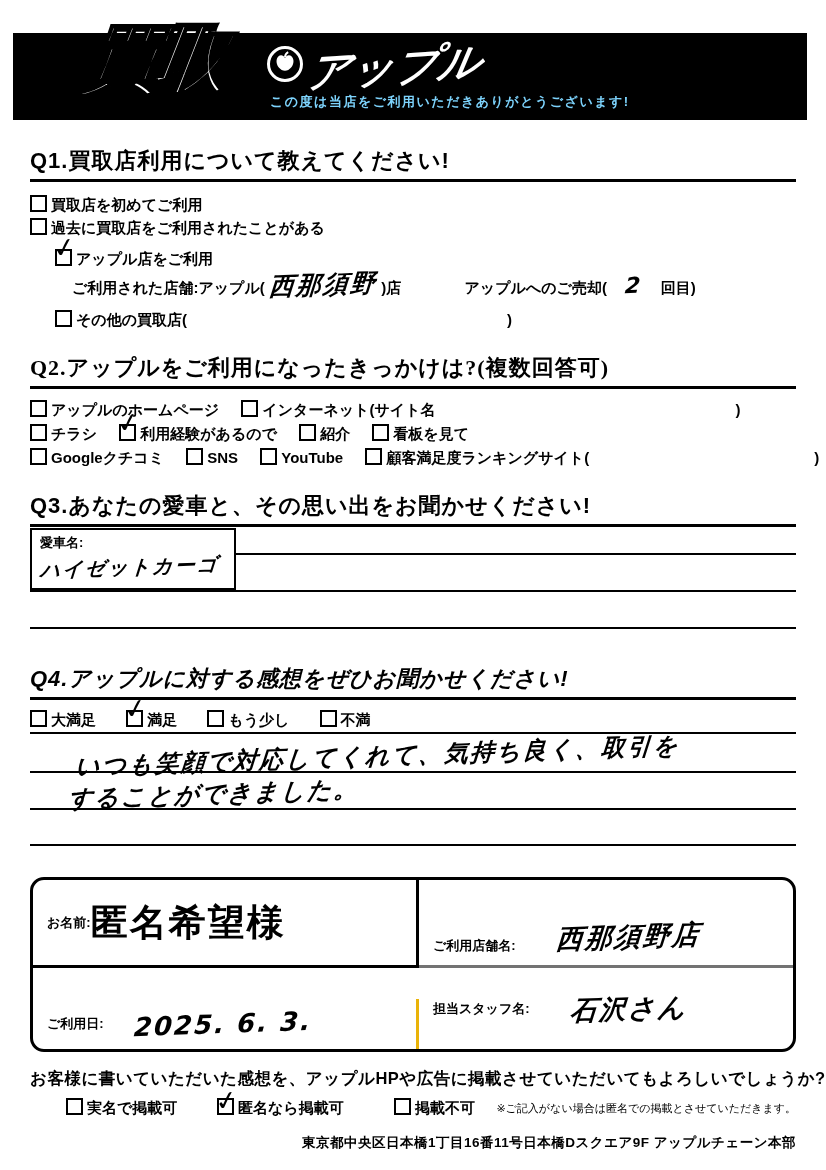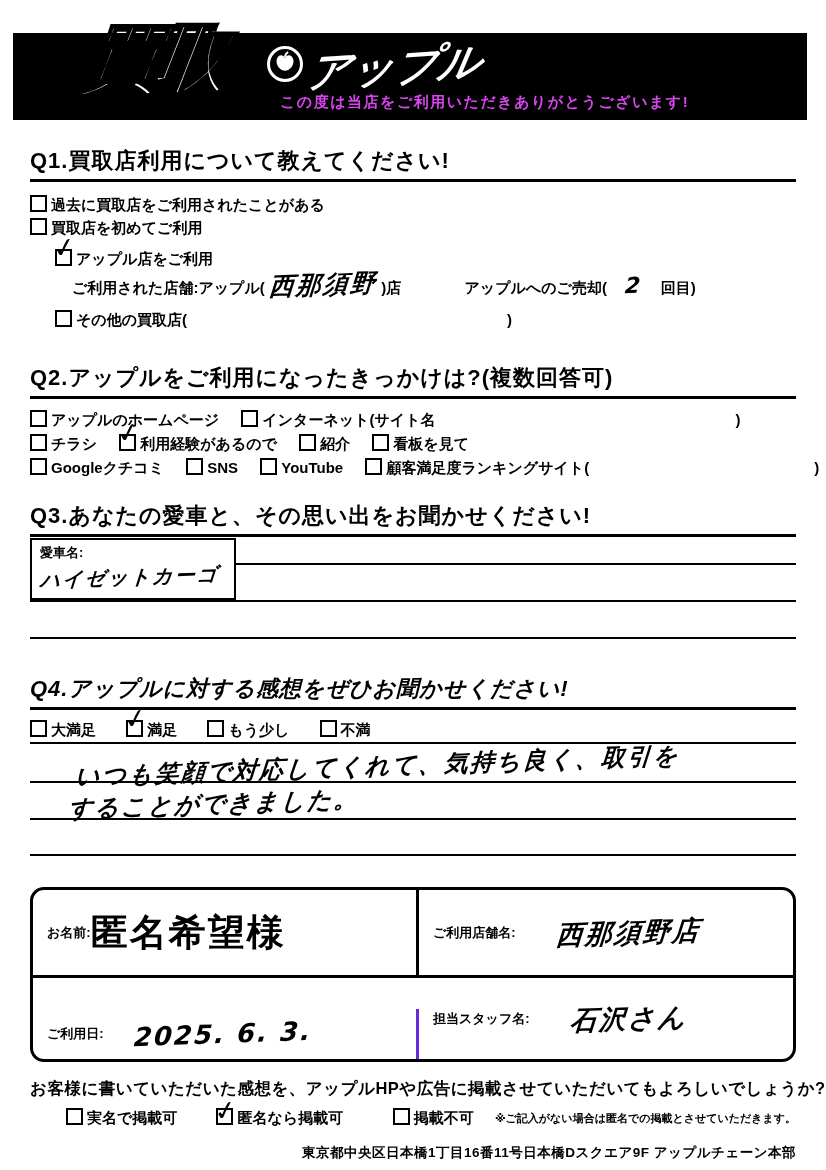--- a/index.html
+++ b/index.html
@@ -10,21 +10,21 @@
   
   .banner{position:absolute;left:13px;top:33px;width:794px;height:87px;background:#000;}
   .logo-kaitori{position:absolute;left:72px;top:-16px;font-size:76px;font-weight:900;
        font-style:italic;color:#fff;letter-spacing:-6px;transform:skewX(-8deg);
        -webkit-text-stroke:2px #000;line-height:1.1;white-space:nowrap;}
   .apple-mark{position:absolute;left:252px;top:11px;}
   .brand-script{position:absolute;left:296px;top:6px;font-size:42px;font-weight:bold;
        font-style:italic;color:#fff;transform:skewX(-14deg) rotate(-4deg);white-space:nowrap;}
   .sheet-title{position:absolute;left:438px;top:12px;font-size:37px;font-weight:900;color:#fff;
        letter-spacing:7px;white-space:nowrap;}
-  .banner-subtitle{position:absolute;left:267px;top:60px;font-size:15px;font-weight:bold;color:#d946ef;
+  .banner-subtitle{position:absolute;left:257px;top:60px;font-size:13px;font-weight:bold;color:#7dd3fc;
        letter-spacing:1.5px;white-space:nowrap;}
 
   
   .main{position:absolute;left:30px;top:120px;width:766px;}
   .sec-title{font-size:22px;font-weight:900;letter-spacing:1px;border-bottom:3px solid #000;
        padding-bottom:3px;white-space:nowrap;}
   .cbrow{font-size:15px;font-weight:bold;line-height:23px;white-space:nowrap;}
   .cb{display:inline-block;width:13px;height:13px;border:2px solid #000;margin-right:4px;
       vertical-align:-2px;position:relative;}
   .cb.checked::after{content:"✓";position:absolute;left:-4px;top:-15px;font-size:27px;
@@ -37,21 +37,21 @@
 
   
   .q1-title{margin-top:26px;}
   .q1-opts{margin-top:11px;}
   .indent1{padding-left:25px;margin-top:8px;} .indent2{padding-left:42px;}
   .store-line{height:30px;line-height:30px;}
   .hand-store{font-size:25px;font-weight:bold;}
   .hand-count{font-size:22px;font-weight:bold;padding:0 14px;}
 
   
-  .q2-title{margin-top:32px;}
+  .q2-title{margin-top:22px;font-family:Liberation Serif, serif;}
   .q2-opts{margin-top:9px;}
   .q2-opts .cbrow{line-height:24px;}
   .gap{display:inline-block;width:18px;}
 
   
   .q3-title{margin-top:21px;}
   .q3-area{position:relative;height:104px;}
   .car-box{position:absolute;left:0;top:1px;width:186px;height:50px;border:2px solid #000;
       padding:4px 8px;}
   .car-label{font-size:13px;font-weight:bold;}
@@ -69,33 +69,33 @@
   .c-rule2{position:absolute;left:0;right:0;top:74px;}
   .c-rule3{position:absolute;left:0;right:0;top:110px;}
   .comment1{position:absolute;left:45px;top:6px;font-size:24px;font-weight:bold;white-space:nowrap;}
   .comment2{position:absolute;left:38px;top:44px;font-size:24px;font-weight:bold;white-space:nowrap;}
 
   
   .info-table{margin-top:30px;width:766px;height:175px;border:3px solid #000;border-radius:14px;
       display:grid;grid-template-columns:386px 1fr;grid-template-rows:88px 1fr;box-sizing:border-box;}
   .cell{padding:10px 14px;display:flex;align-items:center;}
   .cell-tl{border-right:3px solid #000;border-bottom:3px solid #000;}
-  .cell-tr{border-bottom:3px solid #000000;}
-  .cell-bl{border-right:3px solid #6d28d9;margin-top:31px;}
+  .cell-tr{border-bottom:3px solid #737373;align-items:flex-end;}
+  .cell-bl{border-right:3px solid #eab308;margin-top:31px;}
   .cell-label{font-size:13px;font-weight:bold;white-space:nowrap;}
   .name-value{font-size:37px;font-weight:900;letter-spacing:2px;white-space:nowrap;}
   .hand-cell{font-size:27px;font-weight:bold;margin-left:40px;white-space:nowrap;}
   .hand-date{font-size:26px;font-weight:bold;margin-left:30px;white-space:nowrap;}
 
   
   .footer-q{margin-top:16px;font-size:16.5px;font-weight:900;letter-spacing:0.5px;white-space:nowrap;}
   .footer-opts{margin-top:8px;font-size:15px;font-weight:bold;white-space:nowrap;display:flex;
       align-items:center;padding-left:36px;}
   .f-gap1{width:52px;} .f-gap2{width:66px;} .f-gap3{width:28px;}
-  .footer-note{font-size:11px;font-weight:700;}
+  .footer-note{font-size:11px;font-weight:400;}
   .footer-addr{margin-top:16px;font-size:13.5px;font-weight:900;text-align:right;letter-spacing:0.5px;}
 </style>
 </head>
 <body>
 
 <div class="page">
 
   <div class="banner">
     <div class="logo-kaitori">買取</div>
     <div class="apple-mark">
@@ -107,24 +107,24 @@
     </div>
     <div class="brand-script">アップル</div>
     <div class="banner-subtitle">この度は当店をご利用いただきありがとうございます!</div>
   </div>
 
   <div class="main">
 
     <div class="sec-title q1-title">Q1.買取店利用について教えてください!</div>
     <div class="q1-opts">
       <div class="cbrow">
+        <span class="cb"></span><span>買取店を初めてご利用</span>
+      </div>
+      <div class="cbrow">
         <span class="cb"></span><span>過去に買取店をご利用されたことがある</span>
-      </div>
-      <div class="cbrow">
-        <span class="cb"></span><span>買取店を初めてご利用</span>
       </div>
       <div class="cbrow indent1">
         <span class="cb checked"></span><span>アップル店をご利用</span>
       </div>
       <div class="cbrow indent2 store-line">
         <span>ご利用された店舗:アップル(</span>
         <span class="hand hand-store">西那須野</span>
         <span>)店</span>
         <span class="sp sp55"></span>
         <span>アップルへのご売却(</span>

